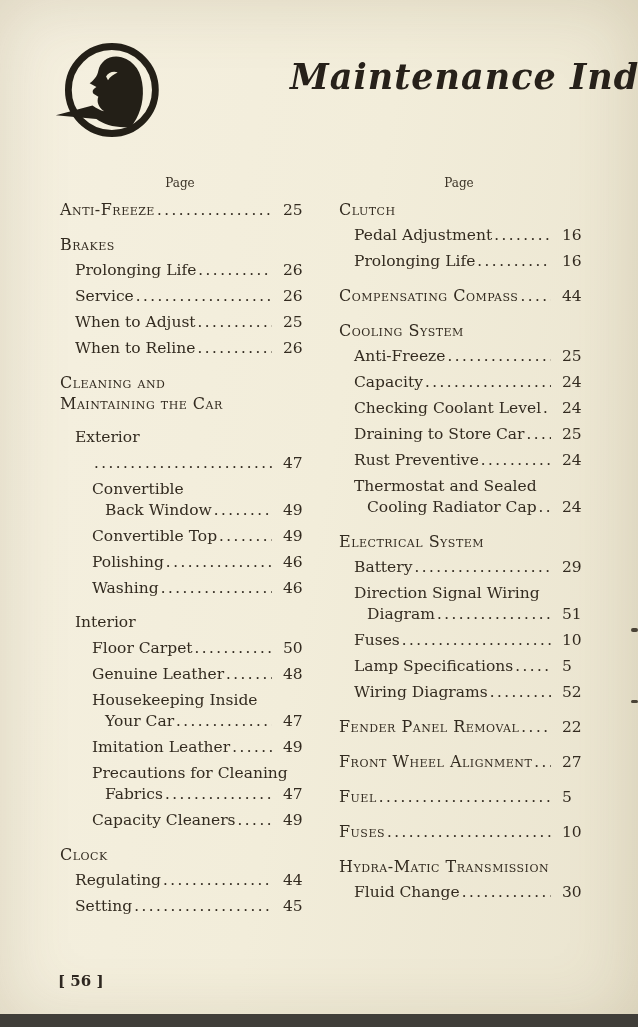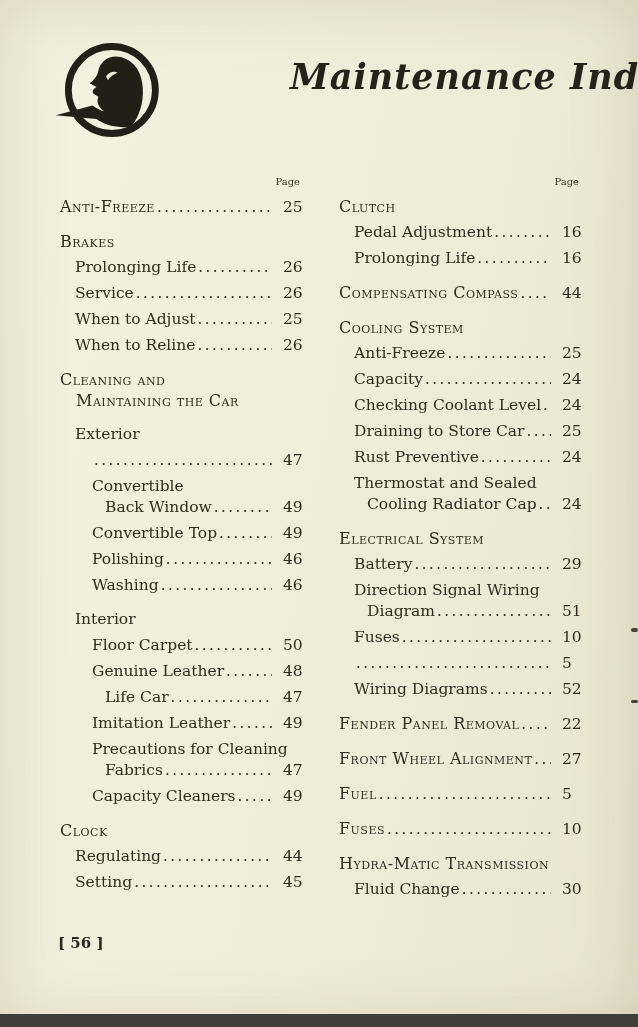--- a/index.html
+++ b/index.html
@@ -13,35 +13,35 @@
   
   .logo{position:absolute;left:50px;top:32px;width:116px;height:116px;}
   .title{
     position:absolute;left:290px;top:56px;width:300px;text-align:center;
     font-style:italic;font-weight:700;font-size:35px;color:#27211a;
     letter-spacing:1px;white-space:nowrap;
   }
   
   .cols{position:absolute;top:176px;left:60px;right:56px;display:flex;gap:36px;}
   .col{flex:1 1 0;min-width:0;}
-  .page-hdr{text-align:right;padding-right:3px;font-size:10px;margin-bottom:9px;color:#3a3226;}
+  .page-hdr{text-align:center;padding-right:3px;font-size:12px;margin-bottom:9px;color:#3a3226;}
   .entry{margin-bottom:5px;}
   .entry.gap{margin-top:13px;}
   .line{display:flex;align-items:baseline;line-height:21px;font-size:15.5px;}
   .heading .lbl{font-variant:small-caps;letter-spacing:0.5px;font-size:16px;}
   .sub1{padding-left:15px;}
   .sub2{padding-left:32px;}
   .line.wrap{padding-left:13px;}
-  .heading .line.wrap{padding-left:0;margin-left:16px;}
+  .heading .line.wrap{padding-left:0;}
   .lbl{white-space:nowrap;}
   .dots{flex:1 1 auto;overflow:hidden;white-space:nowrap;margin:0 3px 0 2px;}
   .dots::before{content:"......................................................";letter-spacing:2.5px;font-size:15px;}
   .pg{min-width:20px;text-align:left;white-space:nowrap;margin-left:8px;}
   
-  .folio{position:absolute;left:58px;top:934px;font-size:15px;font-weight:700;color:#2e2720;}
+  .folio{position:absolute;left:58px;top:972px;font-size:15px;font-weight:700;color:#2e2720;}
   .bottom-bar{position:absolute;left:0;right:0;bottom:0;height:13px;background:#403e39;}
   .speck{position:absolute;right:0;width:7px;height:4px;background:#4a4336;border-radius:2px;}
   .speck.s1{top:628px;}
   .speck.s2{top:700px;height:3px;}
 </style>
 </head>
 <body>
 
 <div class="paper">
 
@@ -174,22 +174,25 @@
             </div>
           </div>
           <div class="entry sub2">
             <div class="line">
               <span class="lbl">Genuine Leather</span>
               <span class="dots"></span>
               <span class="pg">48</span>
             </div>
           </div>
           <div class="entry sub2">
-            <div class="line wrap">
-              <span class="lbl">Life Car</span>
+            <div class="line">
+              <span class="lbl">Housekeeping Inside</span>
+            </div>
+            <div class="line wrap">
+              <span class="lbl">Your Car</span>
               <span class="dots"></span>
               <span class="pg">47</span>
             </div>
           </div>
           <div class="entry sub2">
             <div class="line">
               <span class="lbl">Imitation Leather</span>
               <span class="dots"></span>
               <span class="pg">49</span>
             </div>
@@ -335,20 +338,21 @@
           </div>
           <div class="entry sub1">
             <div class="line">
               <span class="lbl">Fuses</span>
               <span class="dots"></span>
               <span class="pg">10</span>
             </div>
           </div>
           <div class="entry sub1">
             <div class="line">
+              <span class="lbl">Lamp Specifications</span>
               <span class="dots"></span>
               <span class="pg">5</span>
             </div>
           </div>
           <div class="entry sub1">
             <div class="line">
               <span class="lbl">Wiring Diagrams</span>
               <span class="dots"></span>
               <span class="pg">52</span>
             </div>

